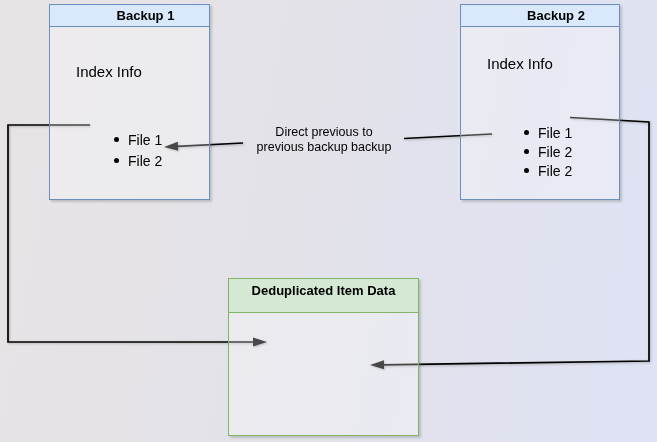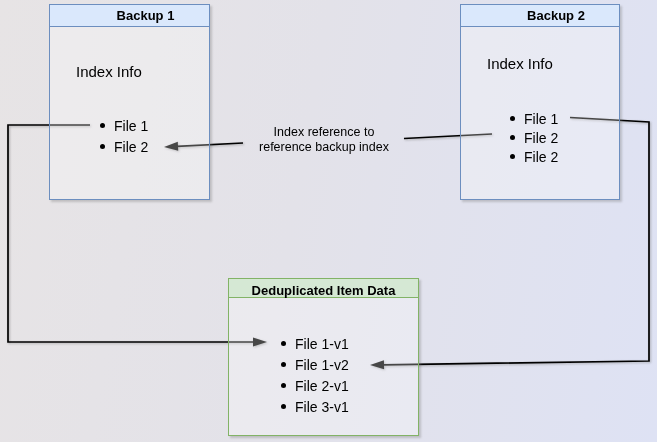--- a/index.html
+++ b/index.html
@@ -8,23 +8,23 @@
     background:linear-gradient(100deg,#e7e4e5 0%,#e3e2e9 45%,#dee2f4 100%);
   }
   
   .box{position:absolute;box-sizing:border-box;background:rgba(255,255,255,0.28);
        box-shadow:2px 2px 2px rgba(120,120,120,0.35);}
   .box.blue{border:1px solid #6c8ebf;}
   .box.green{border:1px solid #82b366;}
   .box-title{position:absolute;left:0;top:0;width:100%;box-sizing:border-box;
        text-align:center;font-weight:bold;font-size:13px;color:#000;}
   .blue .box-title{background:#dae8fc;border-bottom:1px solid #6c8ebf;height:22px;line-height:22px;padding-left:32px;}
-  .green .box-title{background:#d5e8d4;border-bottom:1px solid #82b366;height:19px;line-height:23px;}
+  .green .box-title{background:#d5e8d4;border-bottom:1px solid #82b366;height:34px;line-height:23px;}
   .index-label{position:absolute;font-size:15px;color:#000;white-space:nowrap;}
-  ul.filelist{position:absolute;margin:0;padding:0;list-style:none;}
+  ul.filelist{position:absolute;margin:14px;padding:0;list-style:none;}
   ul.filelist li{display:flex;align-items:center;font-size:14px;color:#000;white-space:nowrap;}
   ul.filelist .dot{width:5px;height:5px;border-radius:50%;background:#000;margin-right:9px;flex:0 0 auto;}
   
   #backup1-list li{height:21px;}
   #backup2-list li{height:19px;}
   #dedup-list li{height:21px;}
   
   svg.arrows{position:absolute;left:0;top:0;width:657px;height:442px;pointer-events:none;}
   svg.arrows .stroke{fill:none;stroke:#000;stroke-width:1.7px;}
   svg.arrows .shadowed{filter:drop-shadow(1.5px 1.5px 1px rgba(130,130,130,0.6));}
@@ -80,38 +80,20 @@
       </li>
       <li>
         <span class="dot"></span>
         <span>File 2</span>
       </li>
     </ul>
   </div>
 
   <div class="box green" style="left:228px;top:278px;width:191px;height:158px">
     <div class="box-title">Deduplicated Item Data</div>
-    <ul class="filelist" id="dedup-list" style="left:52px;top:54px">
-      <li>
-        <span class="dot"></span>
-        <span>File 1-v1</span>
-      </li>
-      <li>
-        <span class="dot"></span>
-        <span>File 1-v2</span>
-      </li>
-      <li>
-        <span class="dot"></span>
-        <span>File 2-v1</span>
-      </li>
-      <li>
-        <span class="dot"></span>
-        <span>File 3-v1</span>
-      </li>
-    </ul>
   </div>
 
   <div class="edge-label">
-    <div>Index reference to</div>
-    <div>reference backup index</div>
+    <div>Direct previous to</div>
+    <div>previous backup backup</div>
   </div>
 
 </div>
 
 </body></html>

